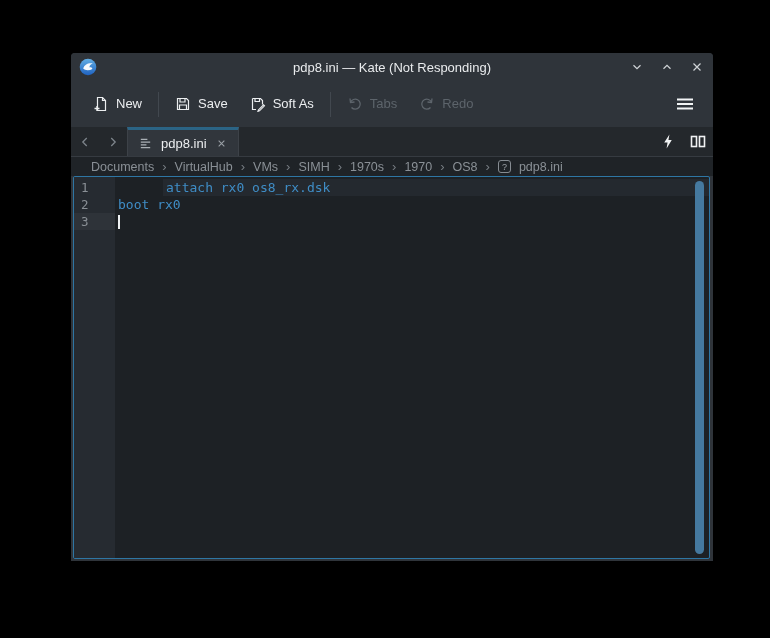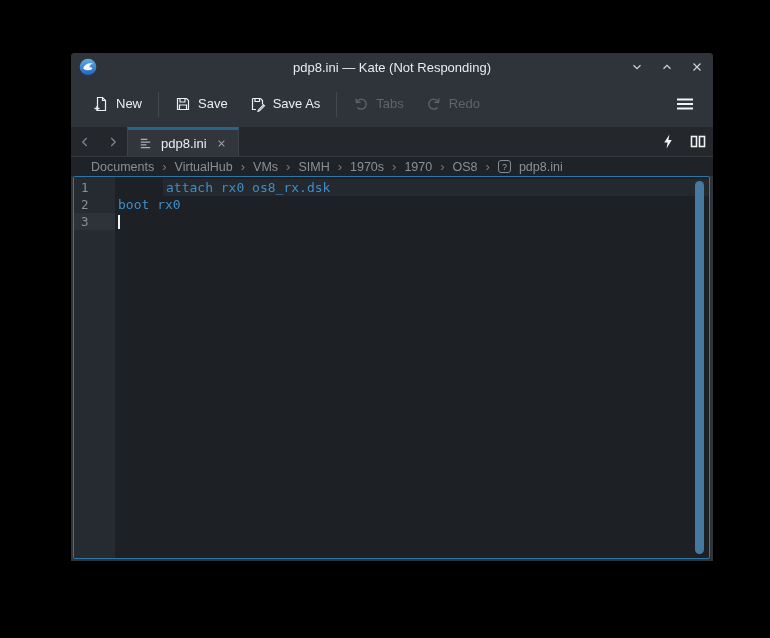--- a/index.html
+++ b/index.html
@@ -166,21 +166,21 @@
         <span>Save</span>
       </div>
       <div class="tb-btn">
         <span>
           <svg width="16" height="16" viewBox="0 0 16 16" fill="none" stroke="currentColor" stroke-width="1.2">
             <path d="M2.5 2.5 h8 l2 2 v4 h-0 M6 13.5 h-3.5 v-11"></path>
             <path d="M5 2.5 v3 h4.5 v-3"></path>
             <path d="M8.5 13.8 l5 -5 l1 1 l-5 5 l-1.6 0.6 z" stroke-width="1.1"></path>
           </svg>
         </span>
-        <span>Save As</span>
+        <span>Soft As</span>
       </div>
       <div class="tb-sep"></div>
       <div class="tb-btn disabled">
         <span>
           <svg width="16" height="16" viewBox="0 0 16 16" fill="none" stroke="currentColor" stroke-width="1.3">
             <path d="M3.5 6.5 a5 5 0 1 1 1 5"></path>
             <polyline points="3,2.5 3.5,6.5 7.5,6"></polyline>
           </svg>
         </span>
         <span>Tabs</span>

